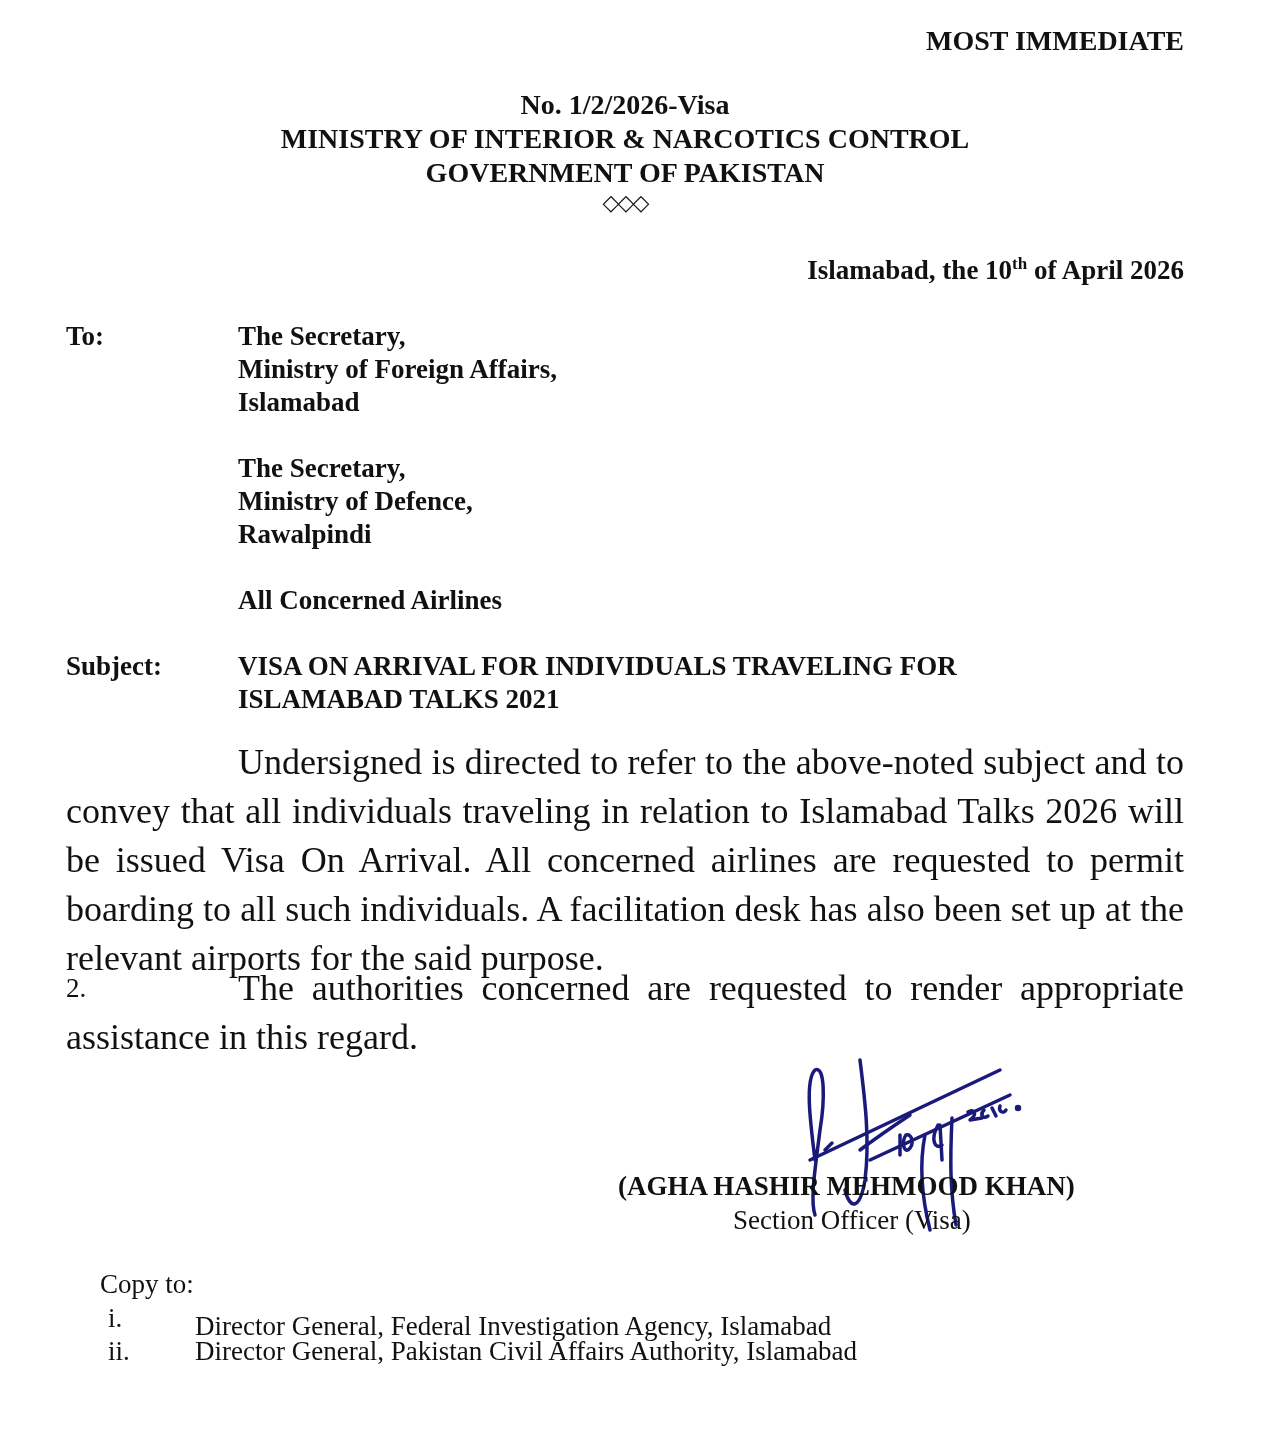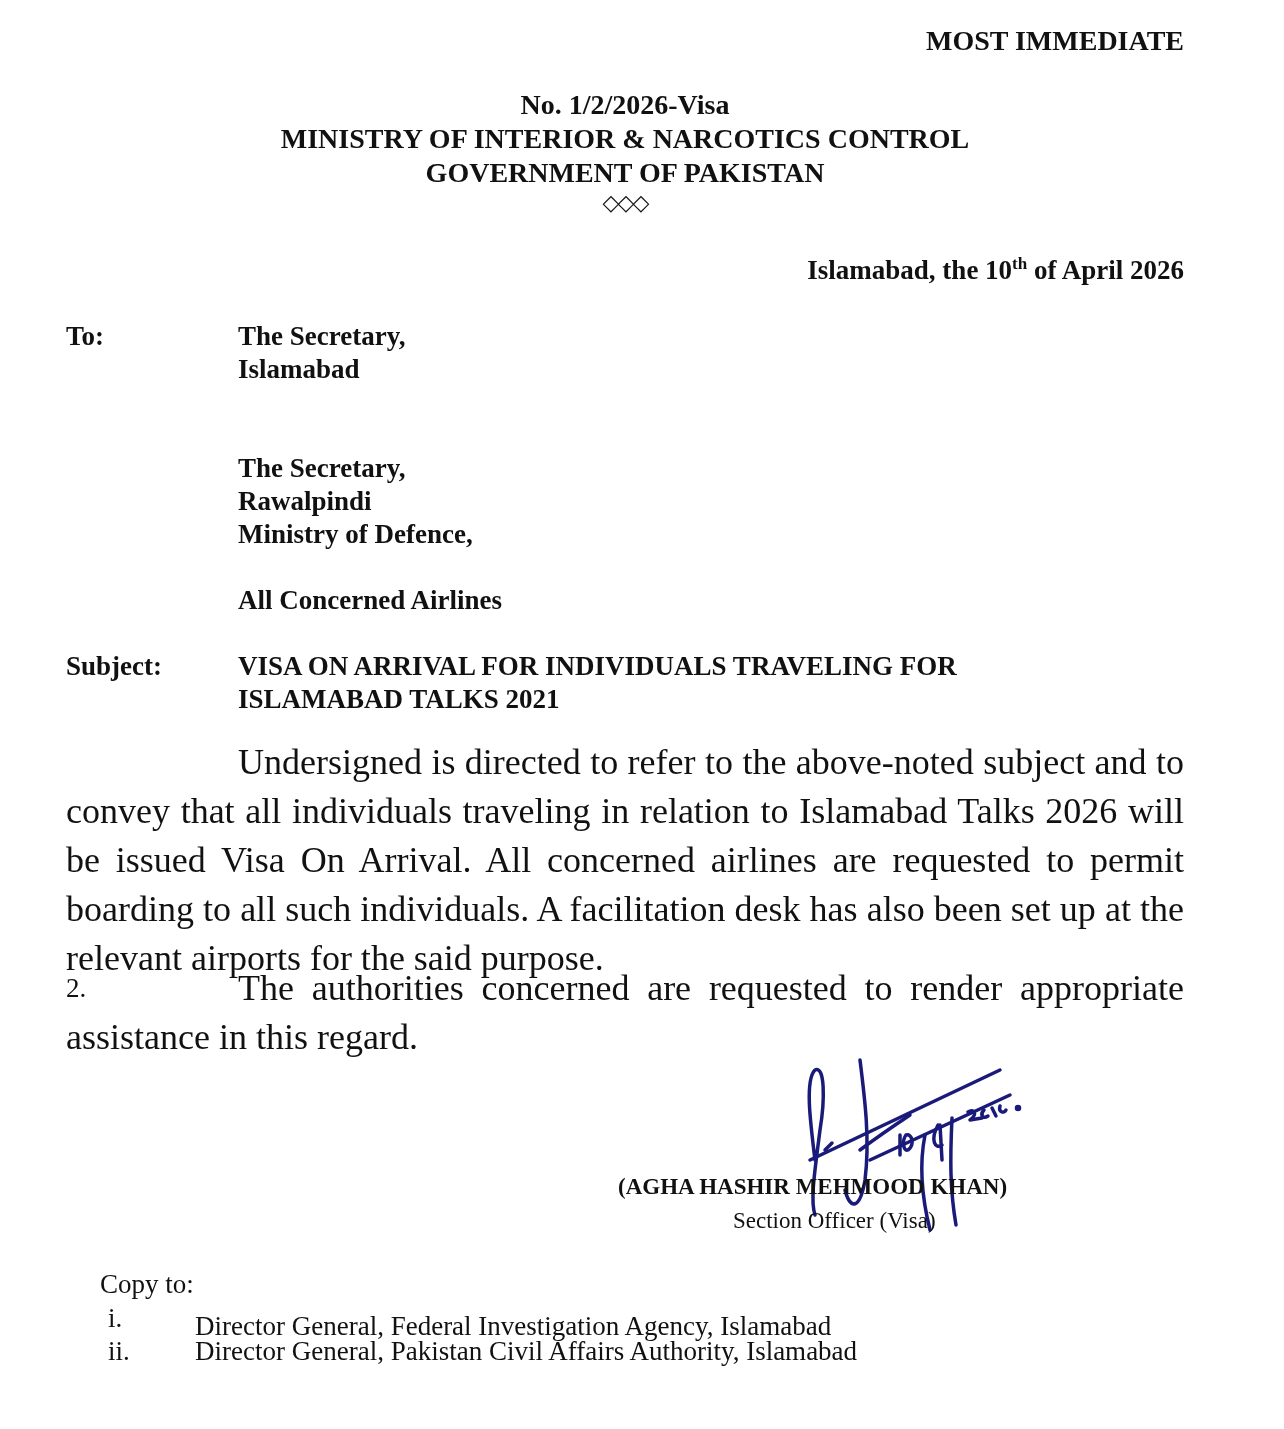--- a/index.html
+++ b/index.html
@@ -8,21 +8,21 @@
     font-family: "Liberation Serif", "DejaVu Serif", serif; color: #111;
   }
   .abs { position: absolute; }
   .b { font-weight: bold; }
   .u { text-decoration-thickness: 2px; text-underline-offset: 3px; }
   .hdr { font-size: 28px; line-height: 34px; white-space: nowrap; }
   .t27 { font-size: 27px; line-height: 33px; white-space: nowrap; }
   .para { font-size: 36px; line-height: 49px; text-align: justify; text-align-last: left; }
   .center { text-align: center; }
   sup { font-size: 17px; vertical-align: 10px; line-height: 0; }
-  .sigtext { font-size: 23px; line-height: 33px; white-space: nowrap; }
+  .sigtext { font-size: 27px; line-height: 33px; white-space: nowrap; }
 </style>
 </head>
 <body>
 
 <div class="abs hdr b u" style="right:100px; top:24px;">MOST IMMEDIATE</div>
 
 <div class="abs center" style="left:0; width:1250px; top:88px;">
   <div class="hdr b">No. 1/2/2026-Visa</div>
   <div class="hdr b">MINISTRY OF INTERIOR &amp; NARCOTICS CONTROL</div>
   <div class="hdr b">GOVERNMENT OF PAKISTAN</div>
@@ -30,26 +30,27 @@
 </div>
 
 <div class="abs t27 b" style="right:100px; top:254px;">
   <span>Islamabad, the 10</span><sup>th</sup><span> of April 2026</span>
 </div>
 
 <div class="abs t27 b" style="left:66px; top:320px;">To:</div>
 
 <div class="abs t27 b" style="left:238px; top:320px;">
   <div>The Secretary,</div>
+  <div>Ministry of Foreign Affairs,</div>
   <div>Islamabad</div>
 </div>
 <div class="abs t27 b" style="left:238px; top:452px;">
   <div>The Secretary,</div>
+  <div>Ministry of Defence,</div>
   <div>Rawalpindi</div>
-  <div>Ministry of Defence,</div>
 </div>
 <div class="abs t27 b" style="left:238px; top:584px;">
   <div>All Concerned Airlines</div>
 </div>
 
 <div class="abs t27 b" style="left:66px; top:650px;">Subject:</div>
 <div class="abs t27 b" style="left:238px; top:650px;">
   <div><span class="u">VISA ON ARRIVAL FOR INDIVIDUALS TRAVELING FOR</span></div>
   <div><span class="u">ISLAMABAD TALKS 2021</span></div>
 </div>

